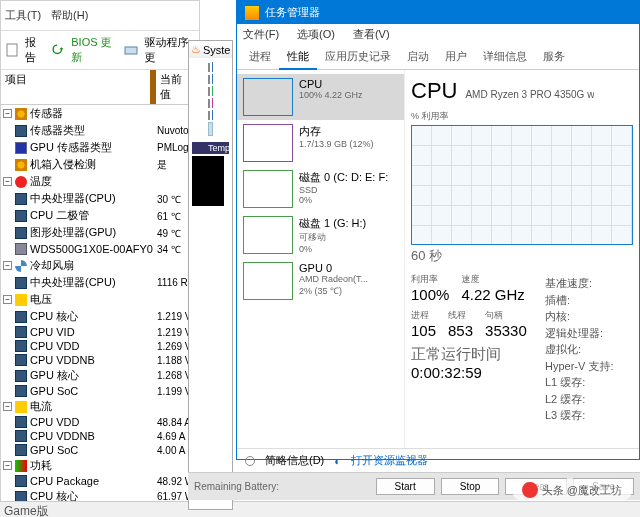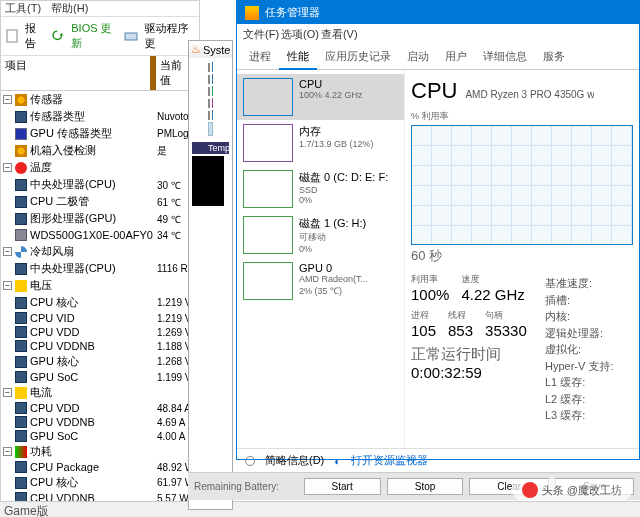--- a/index.html
+++ b/index.html
@@ -1,18 +1,18 @@
 <!DOCTYPE html>
 <html><head>
 <meta charset="utf-8">
 <style>
 *{margin:0;padding:0;box-sizing:border-box;font-family:"Microsoft YaHei","Segoe UI",sans-serif;font-size:11px}
 body{width:640px;height:517px;background:#fff;overflow:hidden;position:relative}
 .hw-window{position:absolute;left:0;top:0;width:200px;height:517px;background:#fff;border:1px solid #d0d0d0}
-.hw-menu{display:flex;padding:0 4px;gap:10px;color:#333;border-bottom:1px solid #ddd}
+.hw-menu{display:flex;padding:7px 4px;gap:10px;color:#333;border-bottom:1px solid #ddd}
 .hw-toolbar{display:flex;padding:4px;gap:6px;border-bottom:1px solid #ddd;align-items:center}
 .hw-toolbar span.ico{width:14px;height:14px;display:inline-block}
 .hw-columns{display:flex;border-bottom:1px solid #ccc;background:#fff}
 .hw-columns div{padding:2px 4px;border-right:6px solid #a16207}
 .hw-col-name{width:155px}.hw-col-val{width:40px}
 .tree{font-size:11px;overflow:hidden}
 .tree-row{display:flex;align-items:center;padding:1px 2px}
 .toggle{width:9px;height:9px;border:1px solid #888;display:inline-flex;align-items:center;justify-content:center;font-size:8px;line-height:1;margin-right:3px;cursor:pointer}
 .icon-sm{width:12px;height:12px;display:inline-block;margin-right:3px}
 .cat{font-weight:400}
@@ -38,21 +38,21 @@
 .tiny-blue{width:10px;height:10px;background:#37b}
 .tiny-green{width:10px;height:10px;background:#3a5}
 .tiny-purple{width:10px;height:10px;background:#a4a}
 .tiny-img{width:18px;height:14px;background:#cde;border:1px solid #9bc}
 .tiny-label{background:#336;color:#fff;padding:1px 3px;font-size:9px;margin-top:5px}
 .tiny-log{width:20px;height:50px;background:#000;margin-top:2px}
 
 .tm{position:absolute;left:236px;top:0;width:404px;height:460px;background:#fff;border:1px solid #0078d7;z-index:5}
 .tm-title{background:#0078d7;color:#fff;padding:4px 8px;display:flex;align-items:center;gap:6px}
 .tm-title .tmico{width:14px;height:14px;background:linear-gradient(#fc0,#f80)}
-.tm-menu{display:flex;gap:2px;padding:3px 6px;color:#333}
+.tm-menu{display:flex;gap:18px;padding:3px 6px;color:#333}
 .tm-tabs{display:flex;border-bottom:1px solid #ccc;padding:0 4px}
 .tm-tab{padding:4px 8px;color:#555;cursor:pointer}
 .tm-tab.active{color:#000;border-bottom:2px solid #0078d7;margin-bottom:-1px}
 .tm-body{display:flex;height:378px}
 .tm-left{width:168px;border-right:1px solid #eee;overflow:hidden;padding:4px 0}
 .perf-item{display:flex;padding:4px 6px;gap:6px;cursor:pointer}
 .perf-item.sel{background:#d8d8d8}
 .perf-graph{width:50px;height:38px;border:1px solid}
 .pg-cpu{border-color:#1a7dc8}
 .pg-mem{border-color:#8b4f9f}
@@ -76,21 +76,21 @@
 .side-stats{font-size:9px;color:#555;margin-top:8px;line-height:1.5}
 .tm-right-cols{display:flex;gap:8px}
 .tm-right-main{flex:0 0 126px}
 .tm-right-side{flex:1;padding-top:2px}
 .tm-footer{border-top:1px solid #ddd;padding:4px 8px;display:flex;align-items:center;gap:10px;font-size:10px}
 .tm-footer .up{width:10px;height:10px;border:1px solid #888;border-radius:5px;display:inline-block}
 .tm-footer a{color:#0066cc;text-decoration:none}
 
 .bottom-bar{position:absolute;left:188px;bottom:17px;right:0;height:28px;background:#e5e5e5;border-top:1px solid #ccc;display:flex;align-items:center;gap:6px;padding:0 6px;z-index:3}
 .bottom-bar .lbl{color:#666;font-size:10px;margin-right:auto}
-.btn{background:#fdfdfd;border:1px solid #adadad;padding:2px 27px;font-size:10px;cursor:pointer}
+.btn{background:#fdfdfd;border:1px solid #adadad;padding:2px 18px;font-size:10px;cursor:pointer}
 
 .wm{position:absolute;right:8px;bottom:16px;background:rgba(255,255,255,.7);color:#555;border-radius:12px;padding:3px 10px;font-size:10px;display:flex;align-items:center;gap:4px;z-index:10}
 .wm .av{width:16px;height:16px;background:#e33;border-radius:8px}
 .status{position:absolute;left:0;bottom:0;right:0;height:16px;background:#f0f0f0;border-top:1px solid #ccc;font-size:12px;padding:1px 4px;color:#555;z-index:1}
 svg{display:block}
 </style>
 </head>
 <body>
 
 <div class="hw-window">

